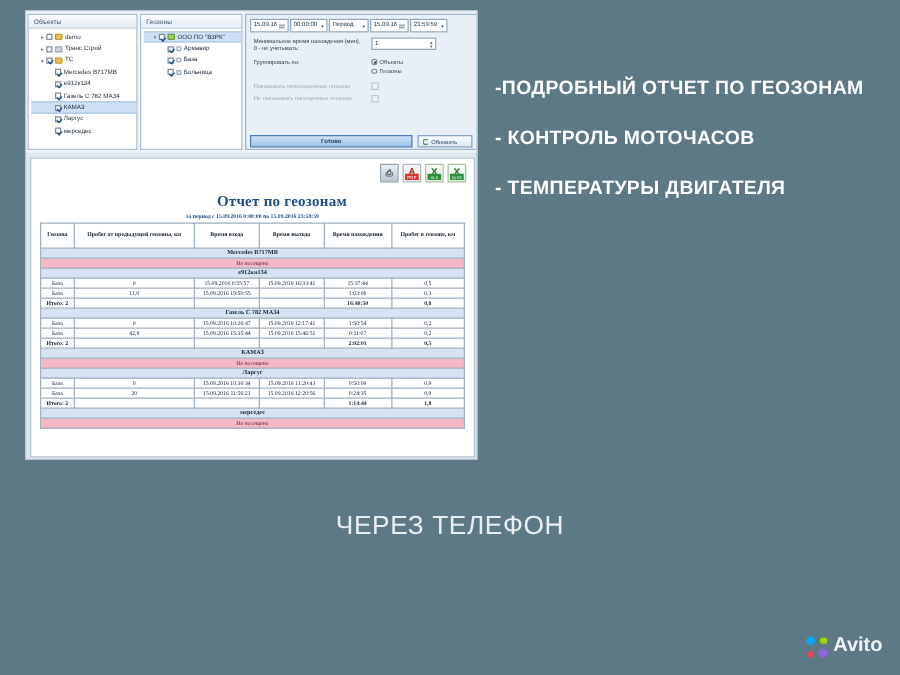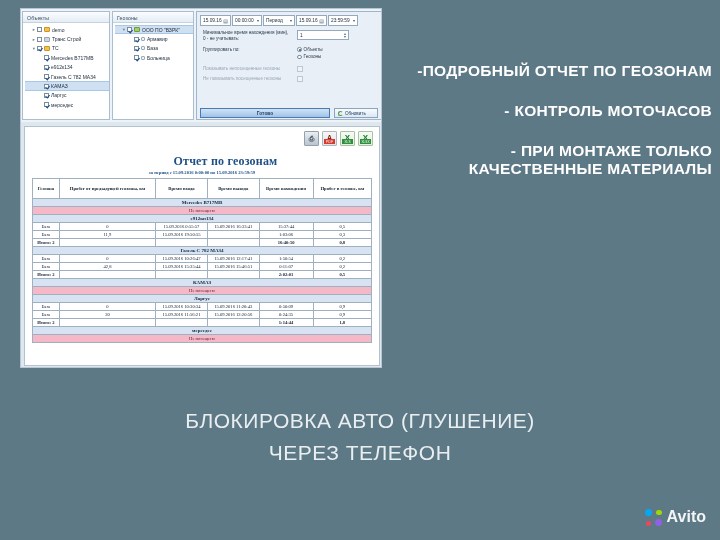--- a/index.html
+++ b/index.html
@@ -199,21 +199,21 @@
     background: #d7e3f2; text-align: center; font-weight: bold; font-size: 5px; color: #10263c;
   }
   tr.notvisited td {
     background: #f5b8c6; text-align: center; font-size: 4.6px; color: #5d2433;
   }
   tr.total td { font-weight: bold; }
 
   
   .copy {
     position: absolute; left: 396px; top: 62px; width: 316px;
-    text-align: right; color: #ffffff;
+    text-align: left; color: #ffffff;
     font-family: "Liberation Sans", sans-serif;
     font-weight: bold; letter-spacing: .3px;
   }
   .copy-line { font-size: 15.5px; line-height: 18px; margin-bottom: 22px; text-transform: uppercase; }
   .bottom-copy {
     position: absolute; left: 0; right: 0; top: 405px;
     text-align: center; color: #e9eef1;
     font-size: 21px; line-height: 32px; letter-spacing: .5px;
   }
 
@@ -520,25 +520,24 @@
             <td colspan="6">Не посещено</td>
           </tr>
         </tbody>
     </table>
   </div>
 </div>
 
 <div class="copy" id="promo-copy">
     <div class="copy-line">-ПОДРОБНЫЙ ОТЧЕТ ПО ГЕОЗОНАМ</div>
     <div class="copy-line">- КОНТРОЛЬ МОТОЧАСОВ</div>
-    <div class="copy-line">- ПРИ МОНТАЖЕ ТОЛЬКО КАЧЕСТВЕННЫЕ МАТЕРИАЛЫ</div>
+    <div class="copy-line">- ТЕМПЕРАТУРЫ ДВИГАТЕЛЯ</div>
   </div>
 
 <div class="bottom-copy">
-  <div>БЛОКИРОВКА АВТО (ГЛУШЕНИЕ)</div>
   <div>ЧЕРЕЗ ТЕЛЕФОН</div>
 </div>
 
 <div class="avito">
   <span class="avito-mark">
     <i class="c1"></i>
       <i class="c2"></i>
       <i class="c3"></i>
       <i class="c4"></i>
   </span>

